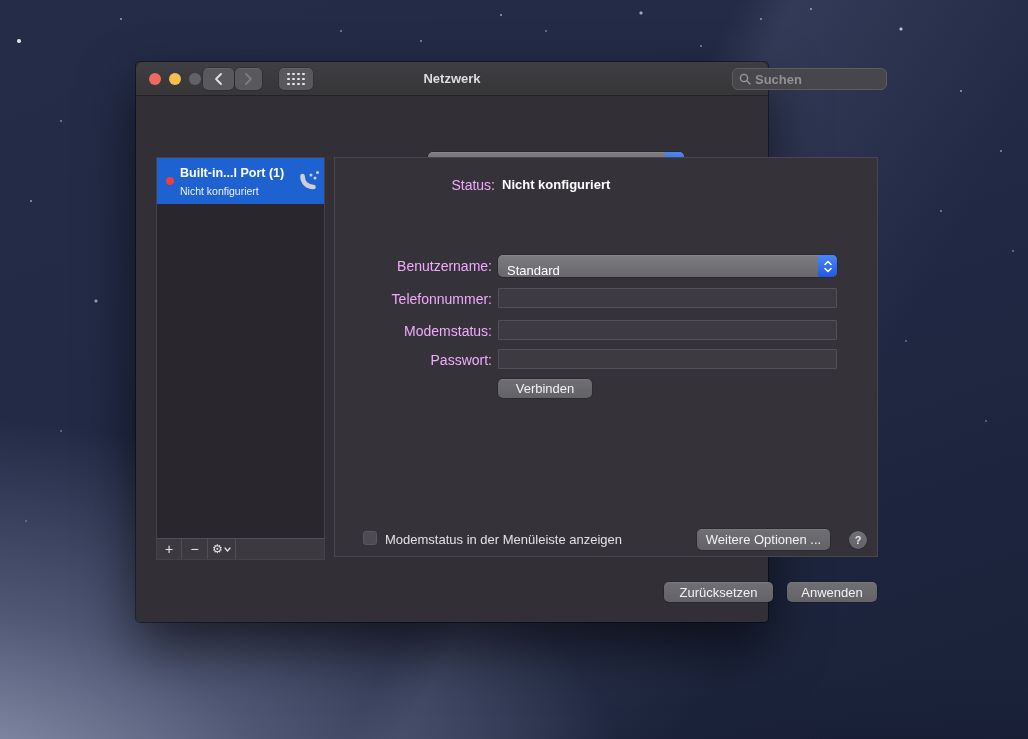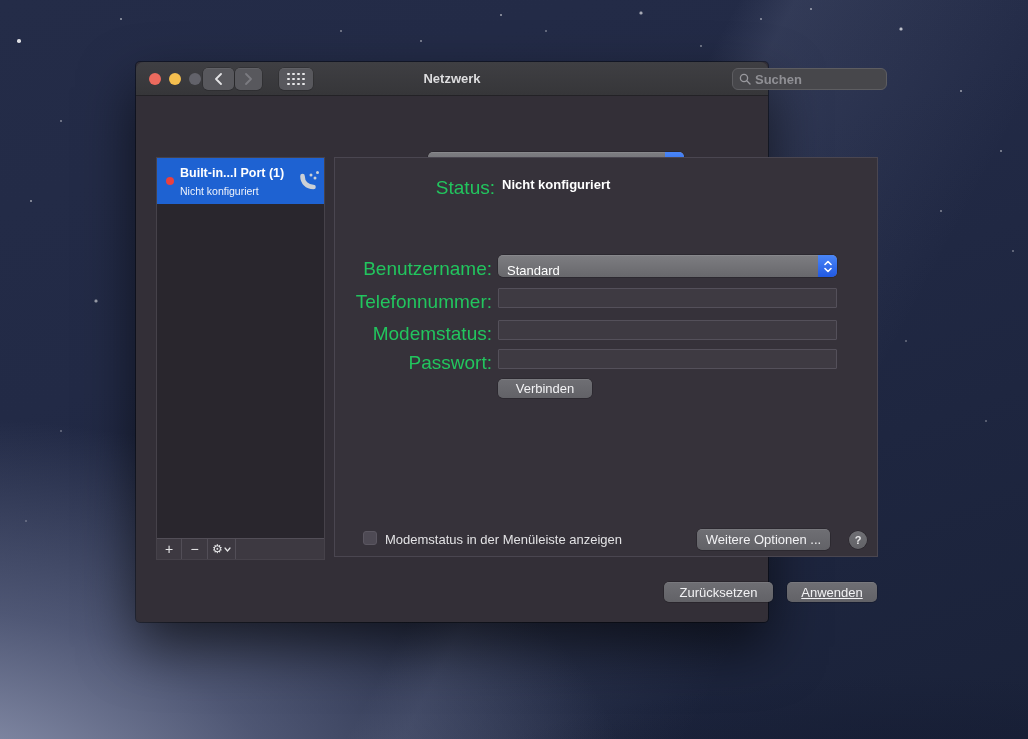--- a/index.html
+++ b/index.html
@@ -98,21 +98,21 @@
   .side-bar-bottom { position:absolute; left:0; right:0; bottom:0; height:21px;
     background:#3d3941; border-top:1px solid #524e57; display:flex; }
   .sbb { height:100%; border-right:1px solid #524e57; display:flex; align-items:center;
     justify-content:center; color:#e6e6e8; font-size:14px; }
   .sbb.gear { font-size:12px; gap:1px; }
   .sbb-fill { flex:1; }
 
   
   .panel { position:absolute; left:198px; top:61px; width:544px; height:400px;
     background:#36323a; border:1px solid #4a4650; }
-  .plabel { position:absolute; font-size:19px; color:#22c55e; text-align:right; width:157px; }
+  .plabel { position:absolute; font-size:14px; color:#f0abfc; text-align:right; width:157px; }
   .pvalue-bold { position:absolute; font-size:13px; font-weight:700; color:#fff; }
   .field { position:absolute; width:339px; height:20px; background:#3e3a42;
     border:1px solid #54505a; border-radius:1px; color:#eee; font-size:13px;
     padding:0 5px; font-family:inherit; outline:none; }
   .btn { position:absolute; background:linear-gradient(#6f6f74,#626267); border:none;
     border-radius:5px; color:#f2f2f4; font-size:13px; font-family:inherit;
     box-shadow:inset 0 .5px 0 rgba(255,255,255,.15), 0 0 0 .5px rgba(0,0,0,.35);
     display:flex; align-items:center; justify-content:center; }
   .checkbox { position:absolute; width:14px; height:14px; background:#4e4a54;
     border:1px solid #5b5761; border-radius:3px; }
@@ -247,16 +247,16 @@
         <button class="btn" style="left:163px; top:221px; width:94px; height:19px;">Verbinden</button>
 
         <span class="checkbox" style="left:28px; top:373px;"></span>
         <span class="chk-label" style="left:50px; top:374px;">Modemstatus in der Menüleiste anzeigen</span>
 
         <button class="btn" style="left:362px; top:371px; width:133px; height:21px;">Weitere Optionen ...</button>
         <span class="help" style="left:514px; top:373px;">?</span>
       </div>
 
       <button class="btn" style="left:528px; top:486px; width:109px; height:20px;">Zurücksetzen</button>
-      <button class="btn" style="left:651px; top:486px; width:90px; height:20px;text-decoration:underline;">Anwenden</button>
+      <button class="btn" style="left:651px; top:486px; width:90px; height:20px;">Anwenden</button>
     </div>
   </div>
 </div>
 
 </body></html>

